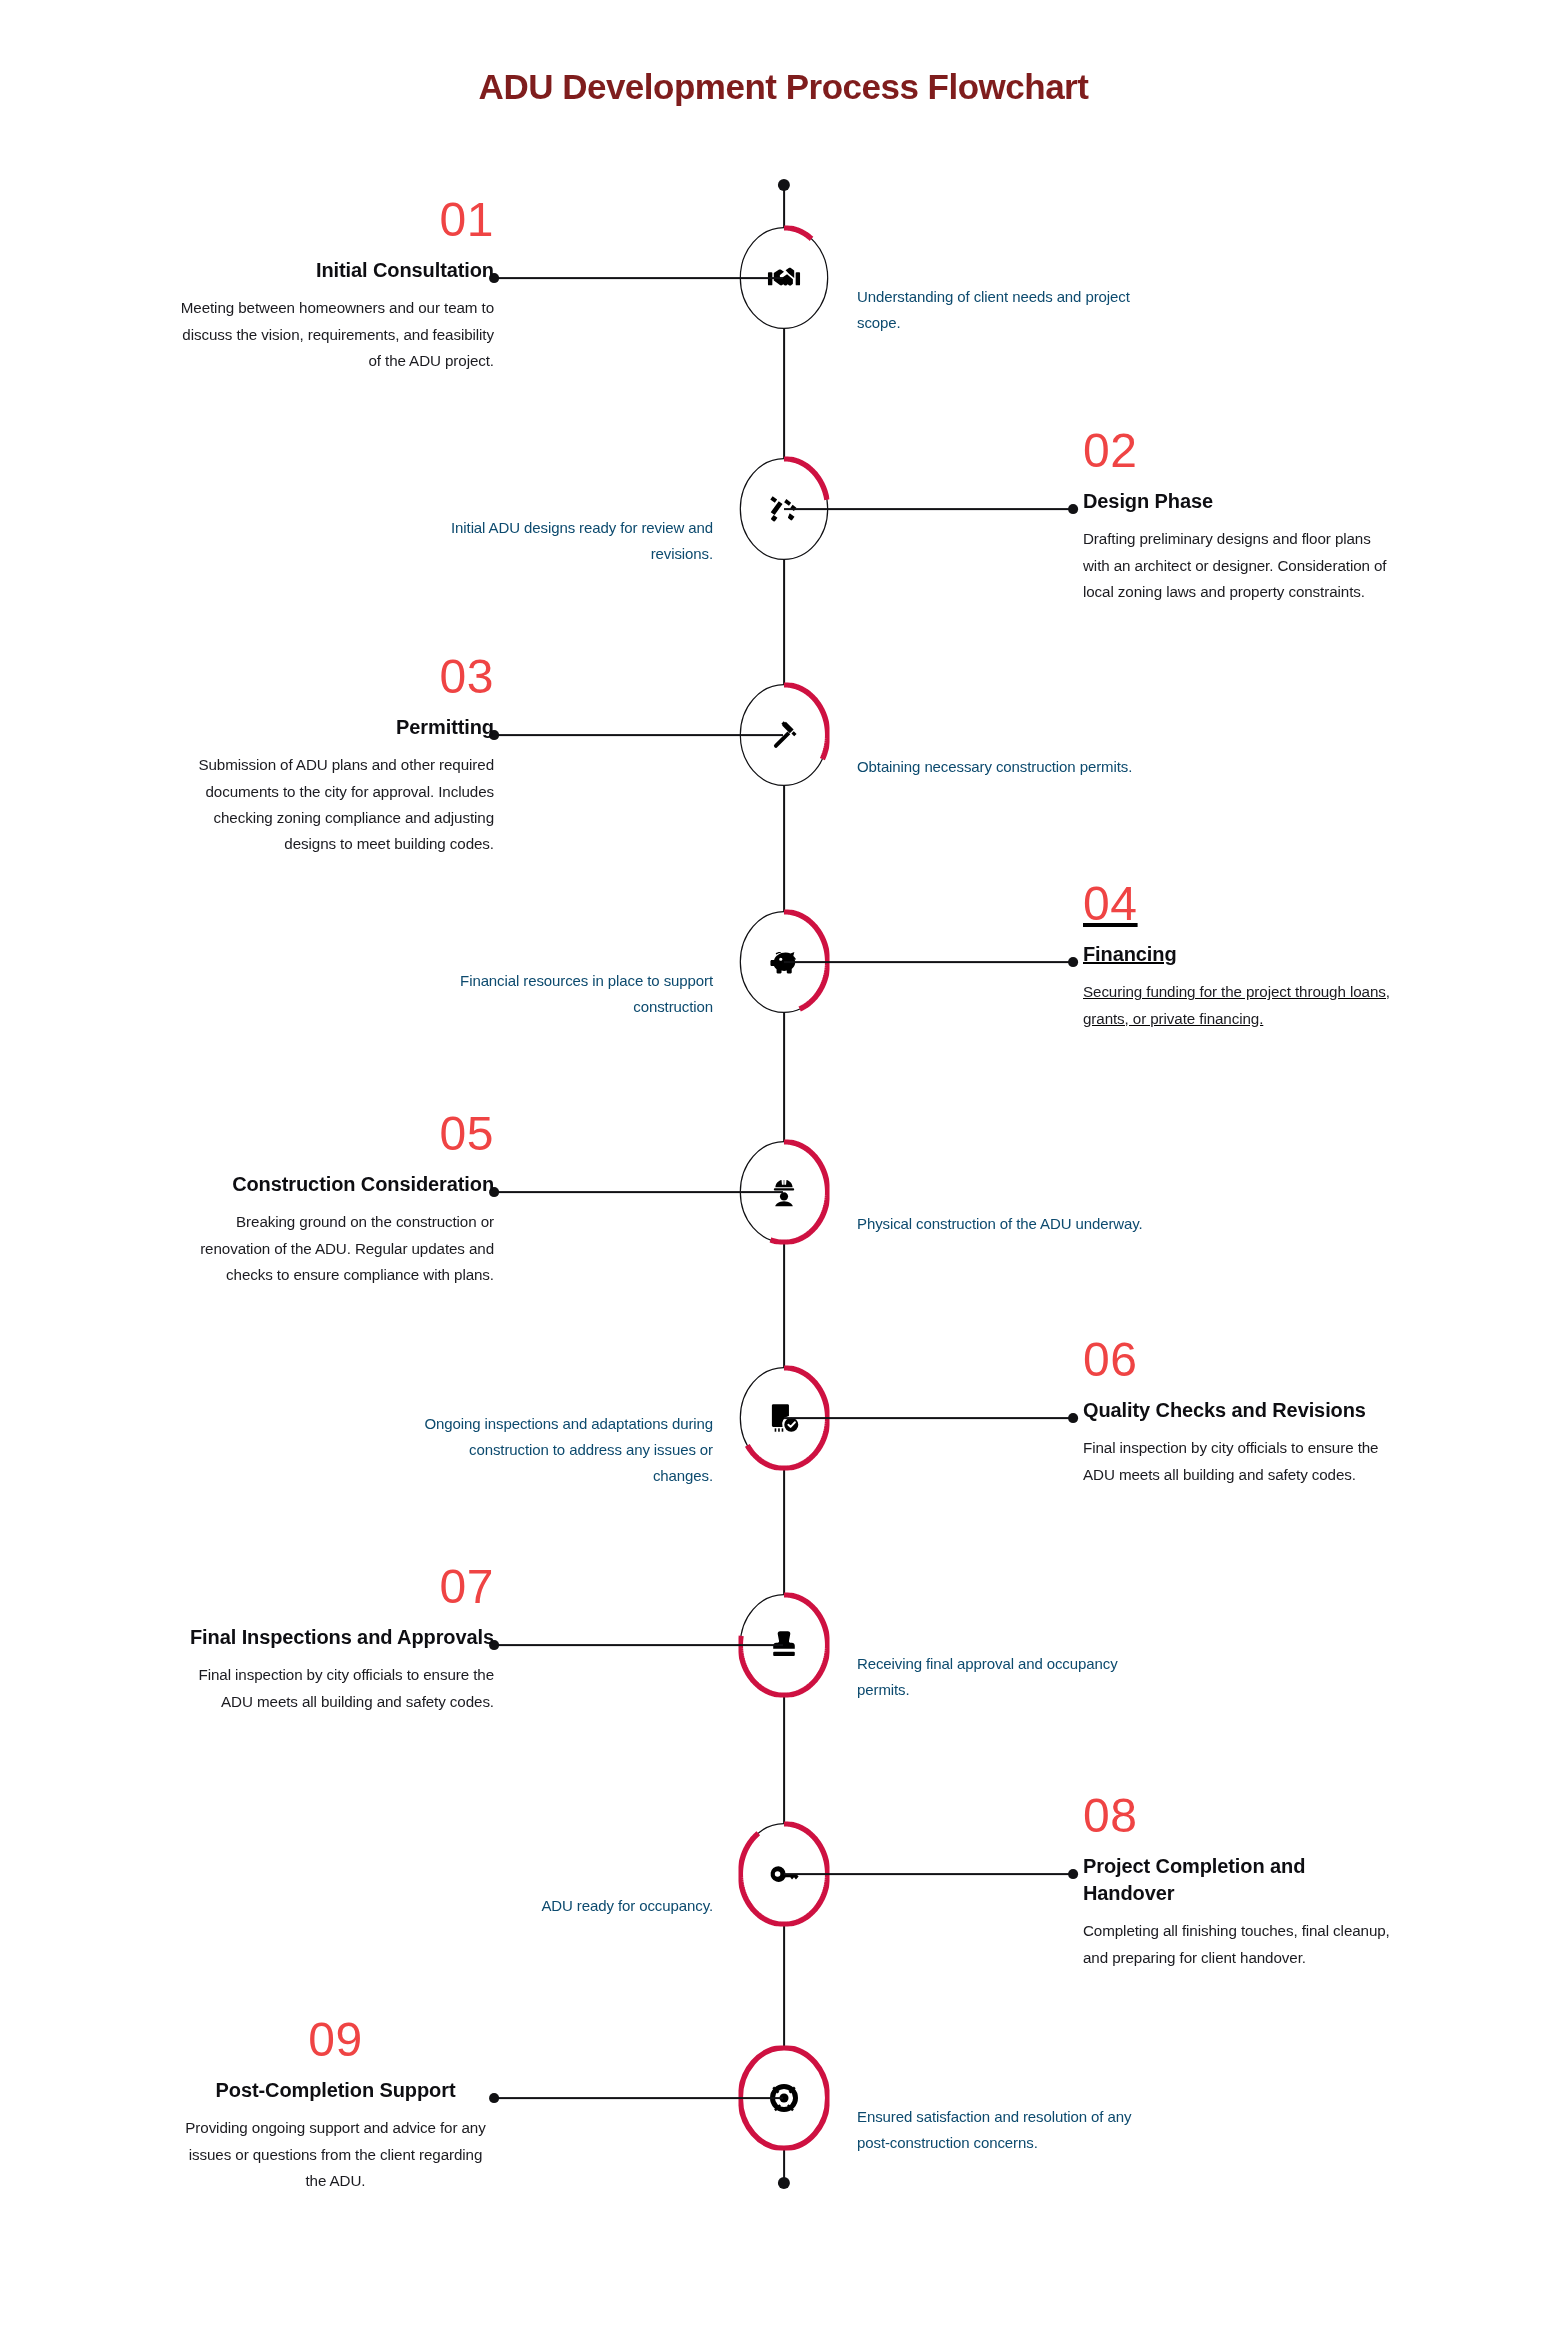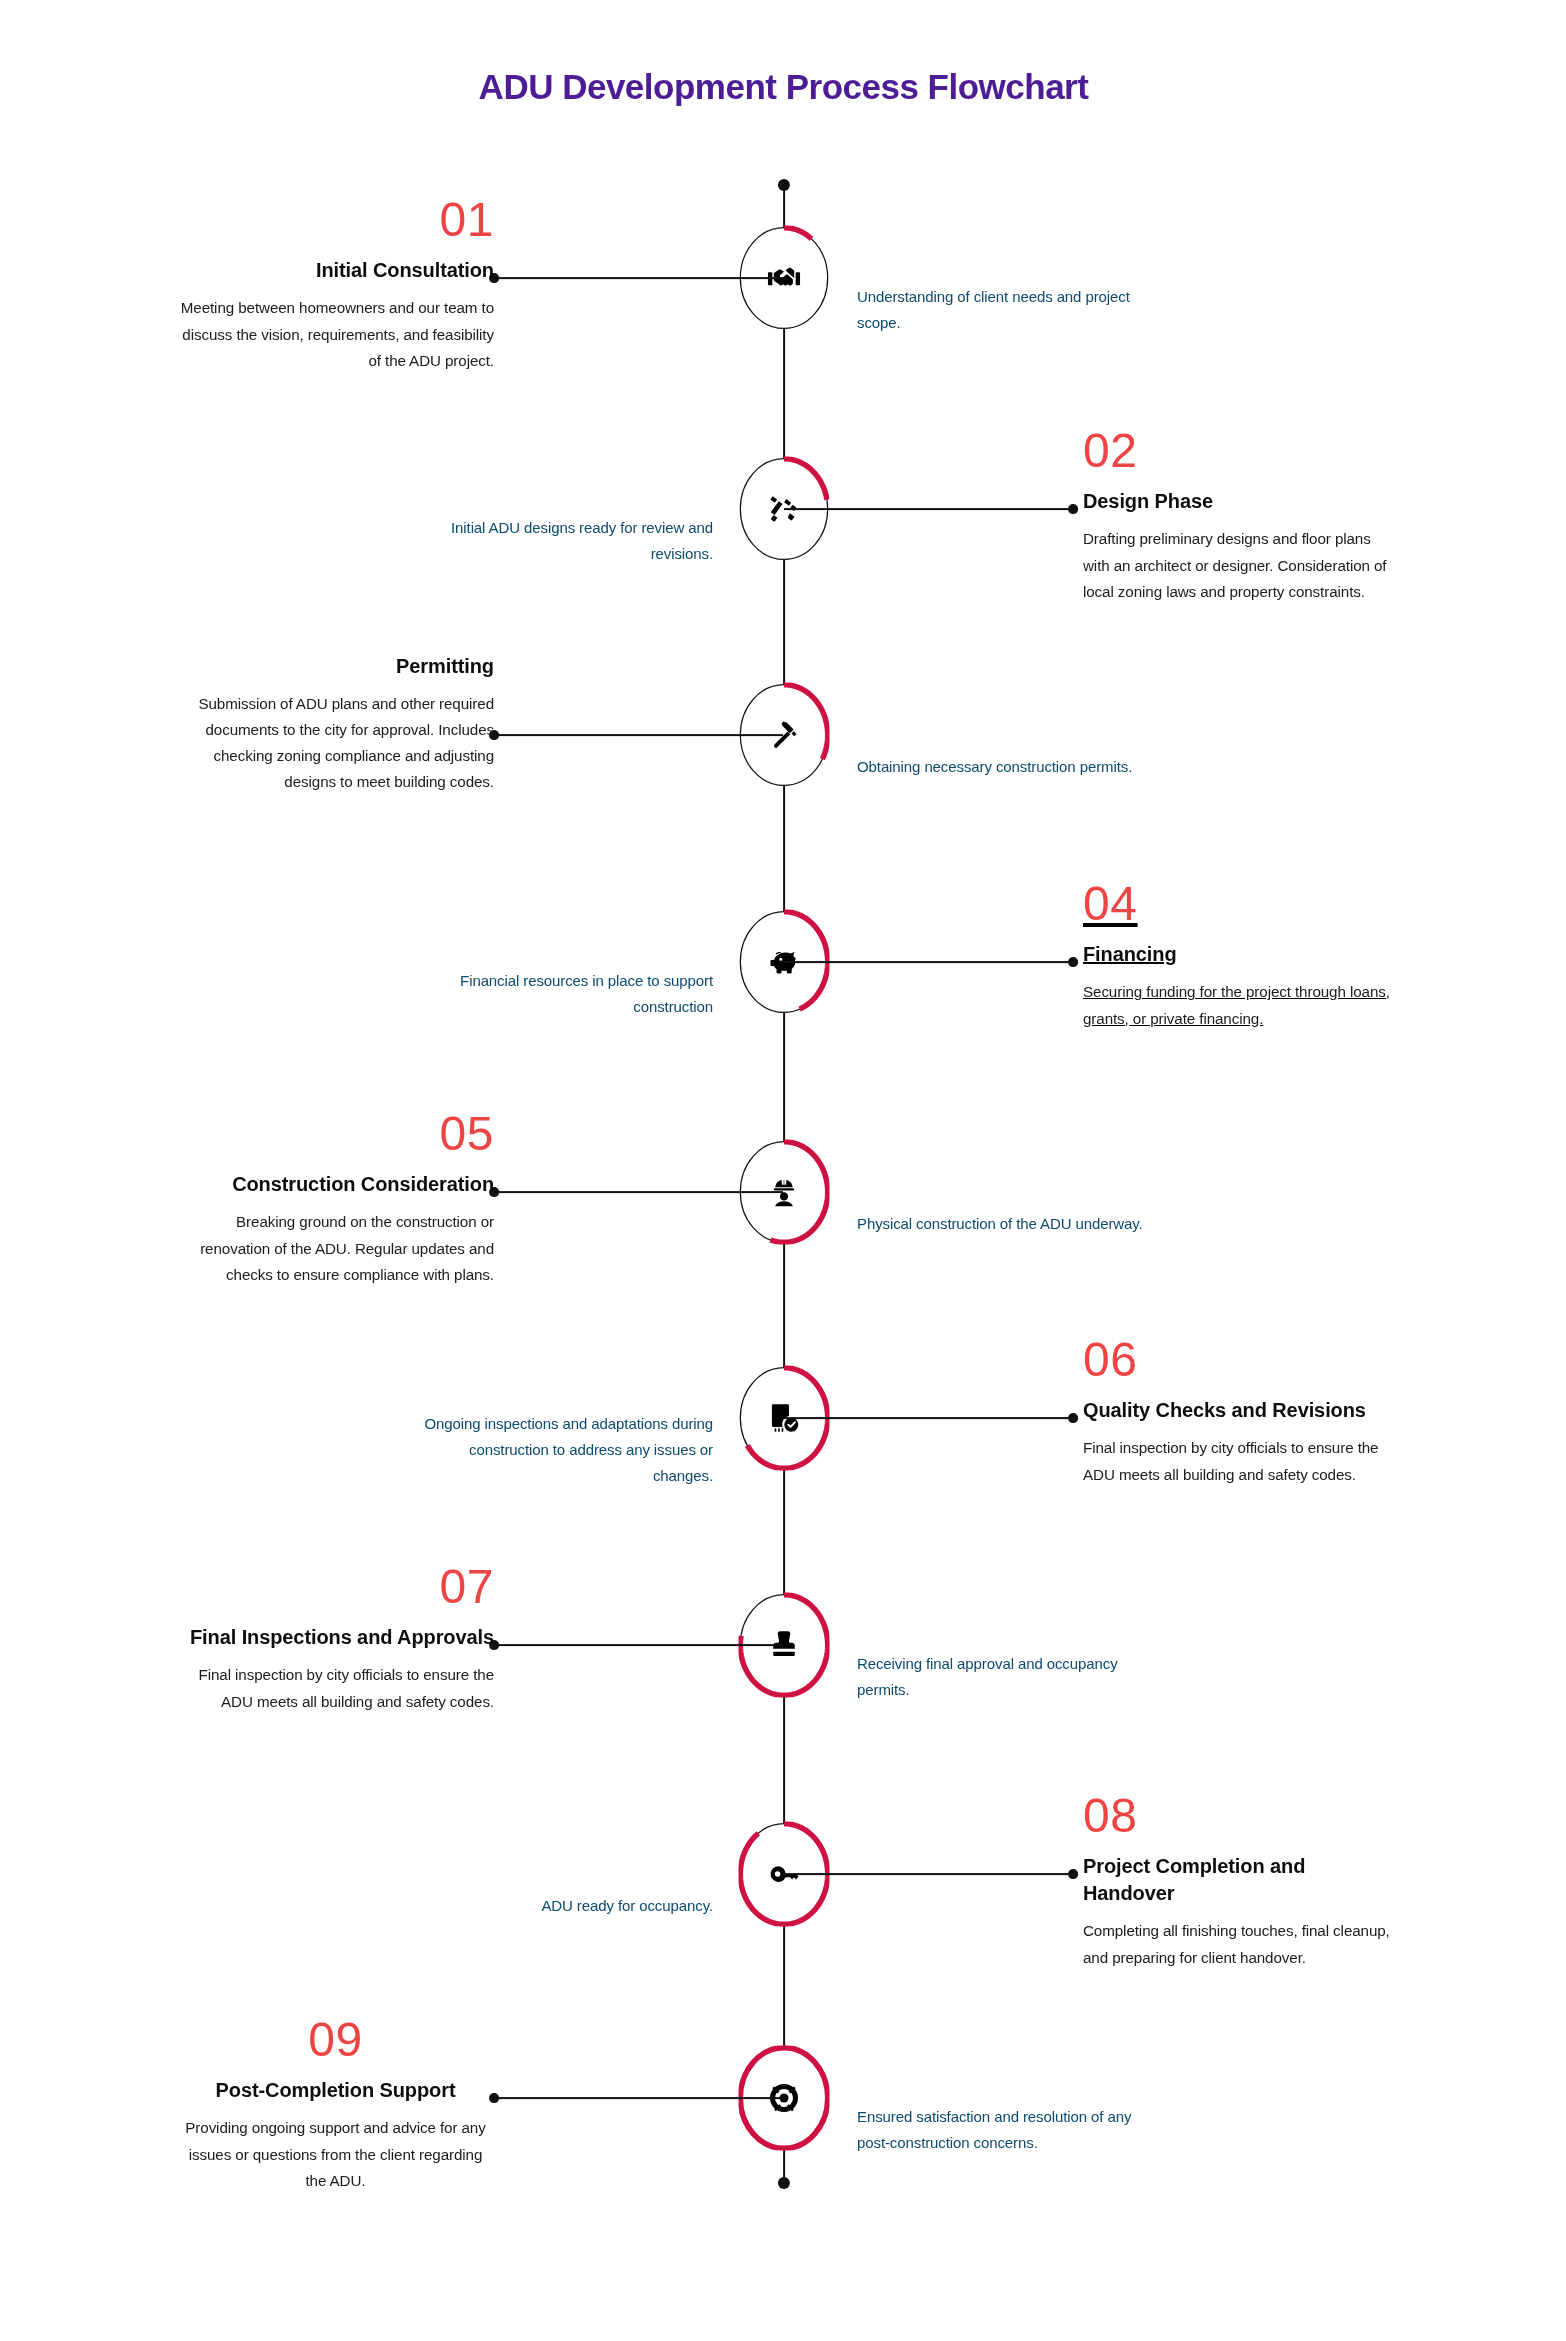--- a/index.html
+++ b/index.html
@@ -15,21 +15,21 @@
 
   #page-title {
     position: absolute;
     top: 67px;
     left: 0;
     width: 1567px;
     text-align: center;
     font-size: 35px;
     font-weight: 700;
     letter-spacing: -0.5px;
-    color: #4c1d95;
+    color: #7f1d1d;
   }
 
   
   #spine {
     position: absolute;
     left: 784px;
     top: 183px;
     width: 1.8px;
     height: 2000px;
     background: #111114;
@@ -211,20 +211,21 @@
           <svg viewBox="0 0 24 24" fill="currentColor">
             <path d="M13.3 2.9l5.3 5.3-2.6 2.6-5.3-5.3z"></path>
             <path d="M16.3 11.5l-1.9-1.9-8.8 8.8a1.35 1.35 0 101.9 1.9z"></path>
             <path d="M10.2 4.2l1.6-1.6 1.9 1.9-1.6 1.6zM17.1 11l1.6-1.6 1.9 1.9-1.6 1.6z"></path>
           </svg>
         </div>
       </div>
       <div class="connector" style="right: 784px; width: 290px;"></div>
       <div class="connector-dot" style="left: 494px;"></div>
       <div class="block left" style="top: -82px;">
+        <div class="step-num">03</div>
         <div class="step-title">Permitting</div>
         <div class="step-desc">Submission of ADU plans and other required documents to the city for approval. Includes checking zoning compliance and adjusting designs to meet building codes.</div>
       </div>
       <div class="outcome right" style="top: -13px;">Obtaining necessary construction permits.</div>
     </div>
     <div class="row" style="top: 962px;">
       <div class="node">
         <svg viewBox="0 0 150 172">
           <ellipse cx="75" cy="86" rx="72" ry="83" fill="#ffffff" stroke="#111114" stroke-width="2"></ellipse>
           <path d="M75.00 3.00 L76.88 3.03 L78.77 3.11 L80.65 3.26 L82.53 3.45 L84.40 3.71 L86.26 4.02 L88.12 4.39 L89.97 4.81 L91.81 5.29 L93.63 5.83 L95.45 6.42 L97.25 7.06 L99.03 7.76 L100.80 8.51 L102.55 9.32 L104.29 10.18 L106.00 11.09 L107.69 12.05 L109.36 13.06 L111.00 14.12 L112.62 15.23 L114.21 16.39 L115.78 17.60 L117.32 18.85 L118.83 20.15 L120.31 21.50 L121.76 22.89 L123.18 24.32 L124.56 25.79 L125.91 27.31 L127.23 28.87 L128.51 30.46 L129.75 32.10 L130.95 33.77 L132.12 35.47 L133.25 37.21 L134.34 38.99 L135.38 40.79 L136.39 42.63 L137.35 44.50 L138.27 46.40 L139.15 48.32 L139.99 50.27 L140.78 52.24 L141.52 54.24 L142.22 56.26 L142.87 58.29 L143.48 60.35 L144.04 62.43 L144.55 64.52 L145.01 66.62 L145.43 68.74 L145.79 70.87 L146.11 73.02 L146.38 75.17 L146.61 77.32 L146.78 79.49 L146.90 81.66 L146.98 83.83 L147.00 86.00 L146.98 88.17 L146.90 90.34 L146.78 92.51 L146.61 94.68 L146.38 96.83 L146.11 98.98 L145.79 101.13 L145.43 103.26 L145.01 105.38 L144.55 107.48 L144.04 109.57 L143.48 111.65 L142.87 113.71 L142.22 115.74 L141.52 117.76 L140.78 119.76 L139.99 121.73 L139.15 123.68 L138.27 125.60 L137.35 127.50 L136.39 129.37 L135.38 131.21 L134.34 133.01 L133.25 134.79 L132.12 136.53 L130.95 138.23 L129.75 139.90 L128.51 141.54 L127.23 143.13 L125.91 144.69 L124.56 146.21 L123.18 147.68 L121.76 149.11 L120.31 150.50 L118.83 151.85 L117.32 153.15 L115.78 154.40 L114.21 155.61 L112.62 156.77 L111.00 157.88 L109.36 158.94 L107.69 159.95 L106.00 160.91 L104.29 161.82 L102.55 162.68 L100.80 163.49 " fill="none" stroke="#CE1141" stroke-width="9" stroke-linecap="butt"></path>

